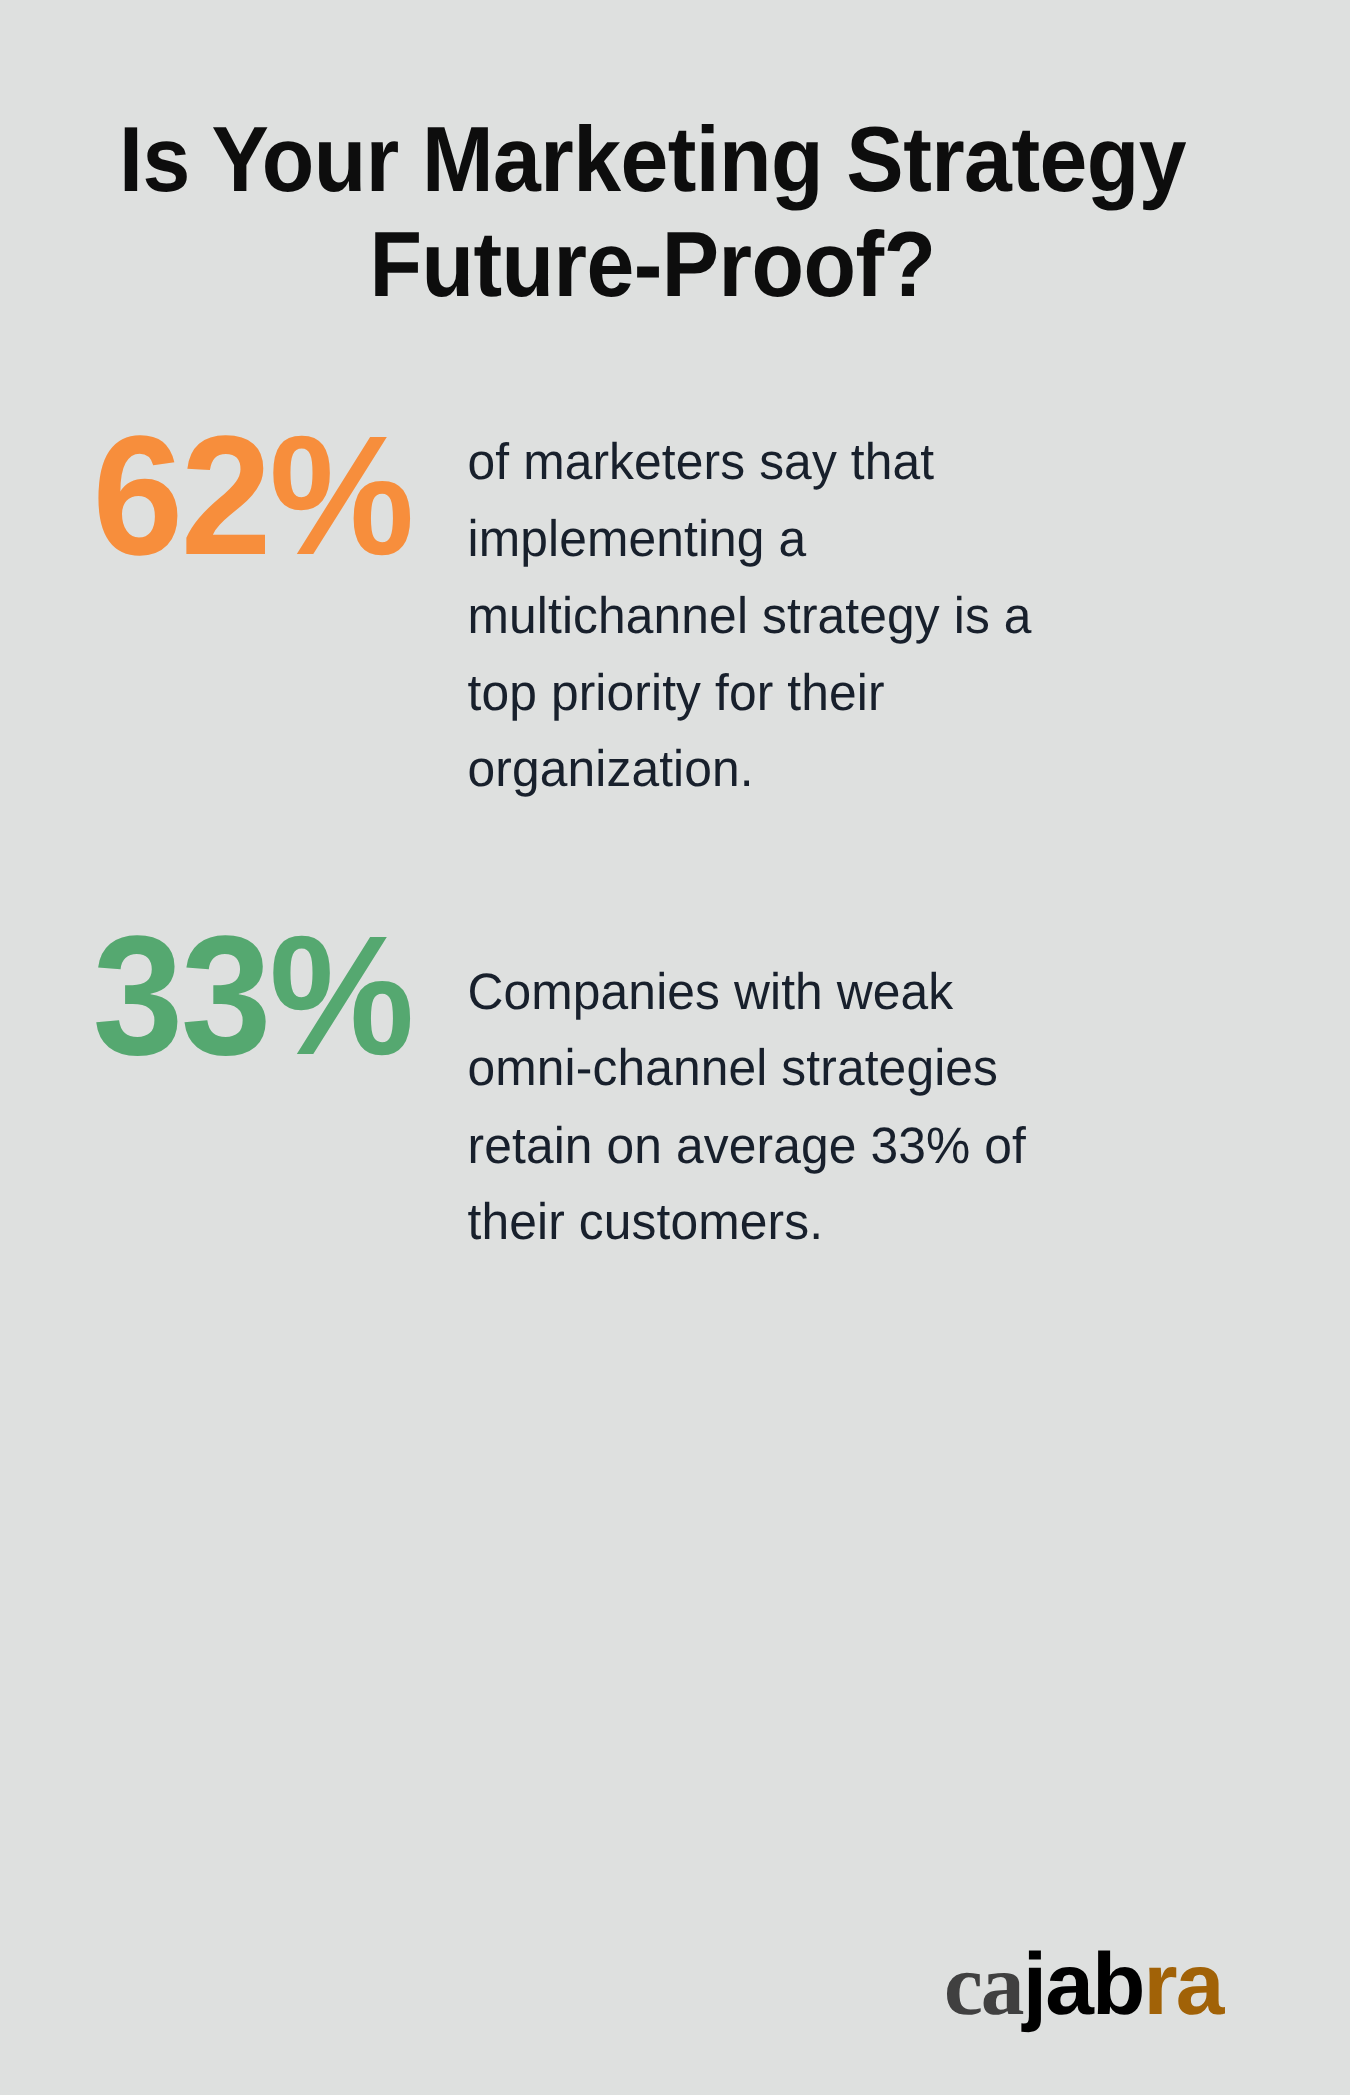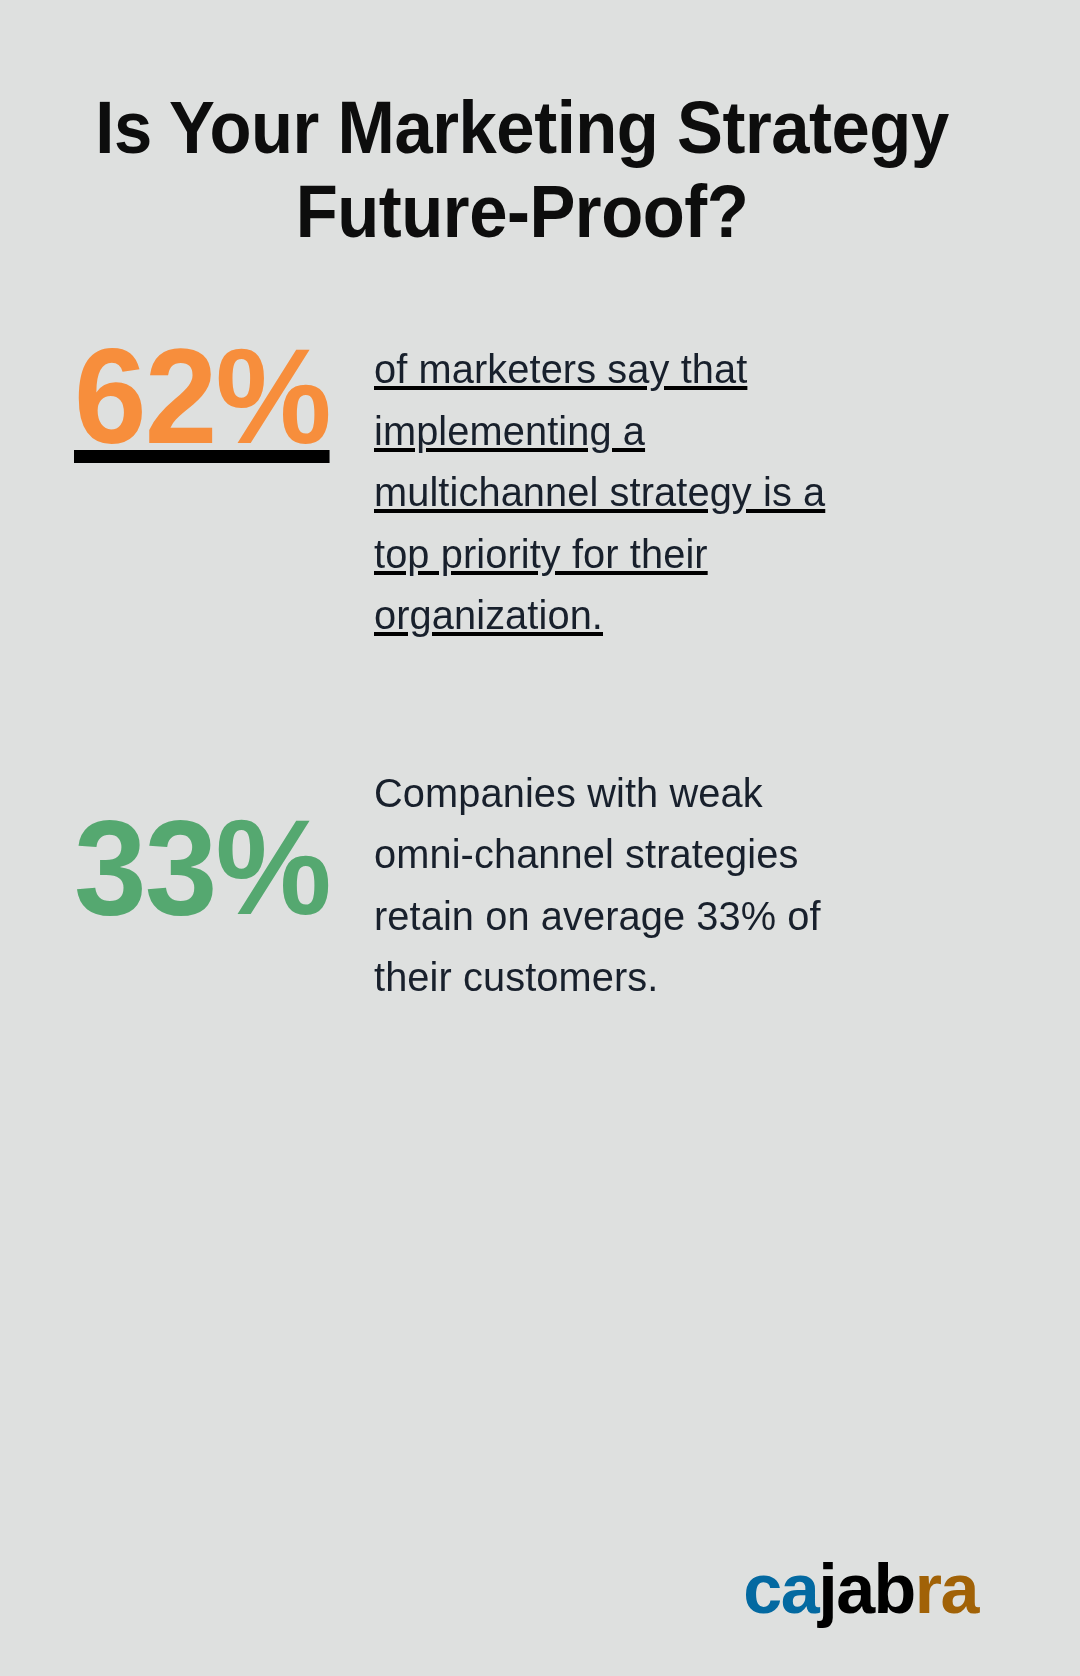--- a/index.html
+++ b/index.html
@@ -79,43 +79,43 @@
     font-size: 41px;
     line-height: 1.5;
     color: #18202c;
     letter-spacing: 0.1px;
     max-width: 500px;
     transform: scaleX(0.97);
     transform-origin: left top;
   }
 
   
-  .row-1 { margin-top: 0; text-decoration: underline; }
+  .row-1 { margin-top: 0; }
   .row-2 { margin-top: 4px; }
-  .row-3 { margin-top: 2px; align-items: center; }
+  .row-3 { margin-top: 2px; }
 
   .row-2 .stat-text { padding-top: 24px; }
   .row-3 .stat-text { padding-top: 24px; }
 
   
   .logo-area {
     position: absolute;
     right: 66px;
     bottom: 52px;
     display: flex;
     align-items: baseline;
   }
   .logo-word {
     font-family: "Liberation Sans", sans-serif;
     font-weight: 700;
     font-size: 70px;
     line-height: 1;
     letter-spacing: -1.5px;
   }
-  .logo-seg-a { color: #0369a1; }
+  .logo-seg-a { color: #404040; font-family: Liberation Serif, serif; }
   .logo-seg-b { color: #000000; }
   .logo-seg-c { color: #a16207; }
 </style>
 </head>
 <body>
 
 <div class="page">
 
   <div class="title-block">
     <h1 class="title">Is Your Marketing Strategy

